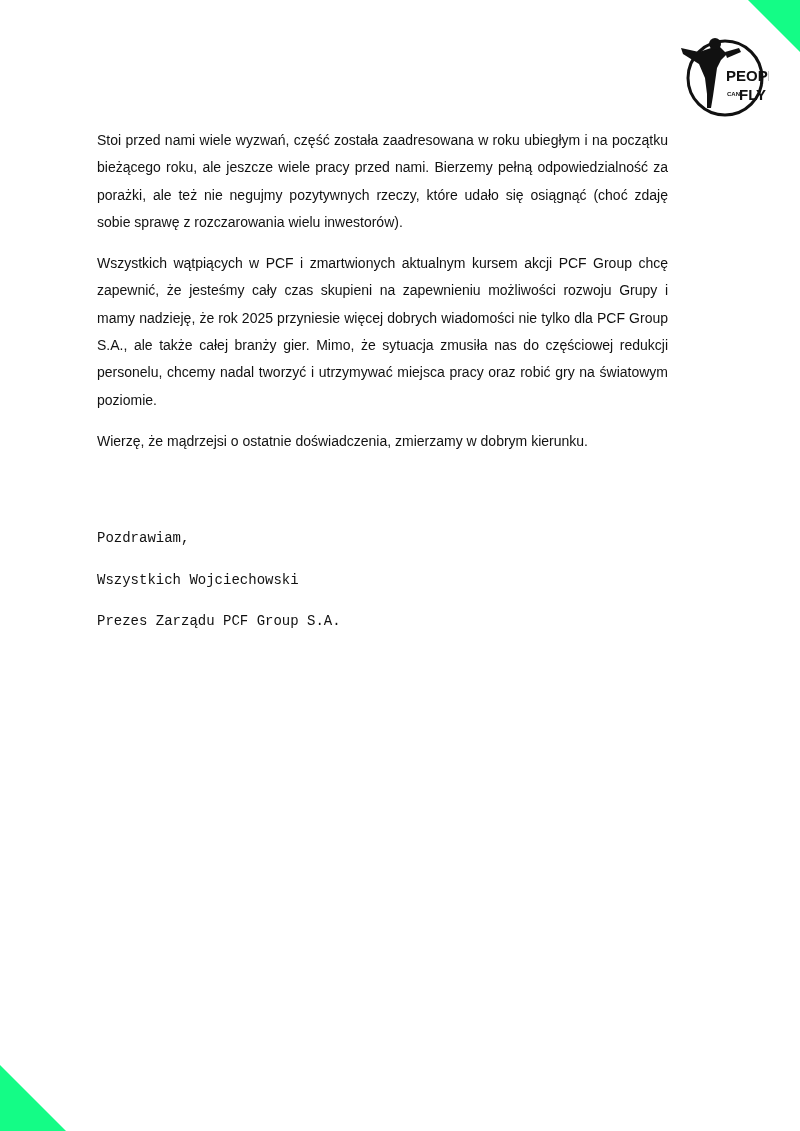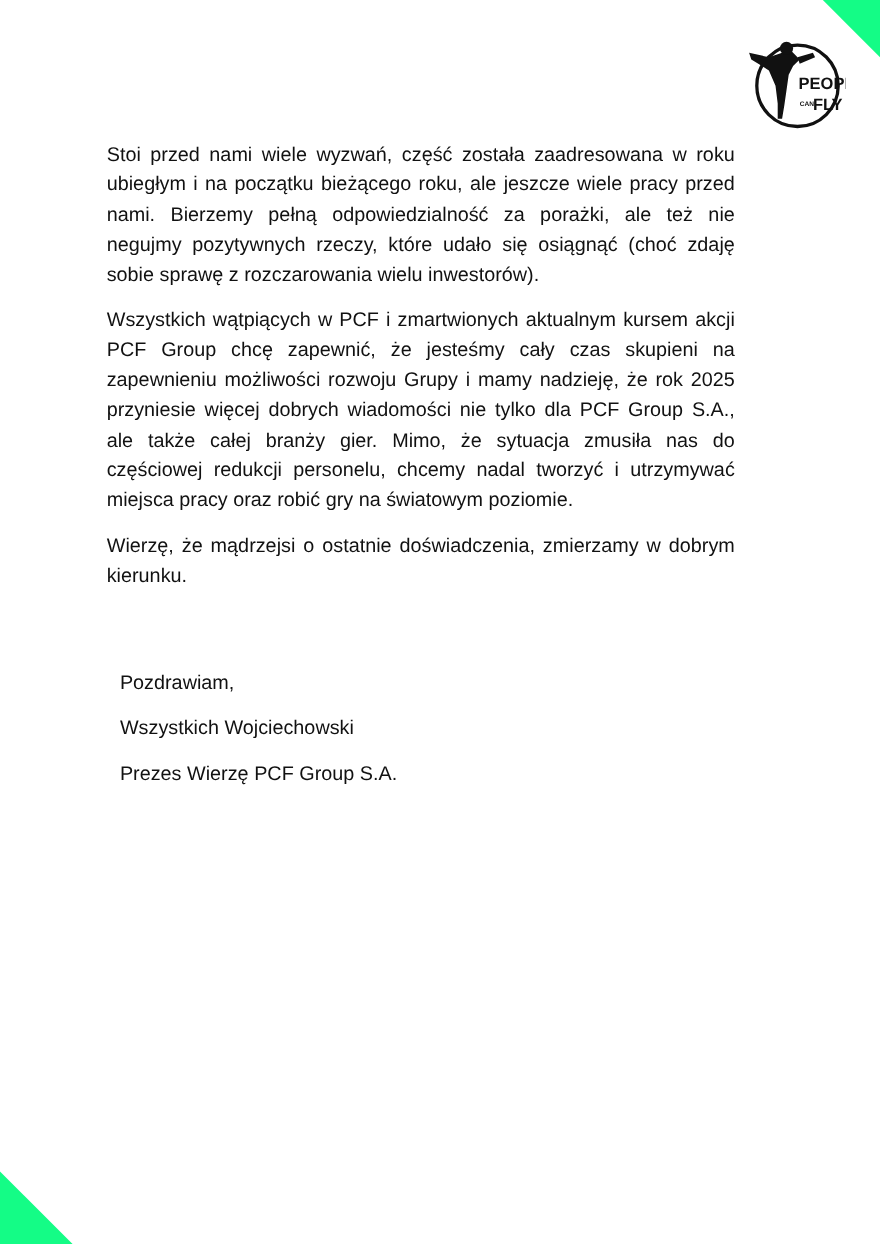--- a/index.html
+++ b/index.html
@@ -17,25 +17,25 @@
     .corner-bl {
       position: absolute; bottom: 0; left: 0; width: 0; height: 0;
       border-bottom: 66px solid #14fc86;
       border-right: 66px solid transparent;
     }
     .logo {
       position: absolute; left: 677px; top: 34px; width: 92px; height: 84px;
     }
     .content {
       position: absolute; left: 97px; top: 127px; width: 571px;
-      font-size: 18px; line-height: 27.3px;
+      font-size: 14px; line-height: 27.3px;
     }
     .para { margin: 0 0 14px 0; text-align: justify; }
     .spacer { height: 56px; }
-    .sig { margin: 0 0 14px 12px; }
+    .sig { margin: 0 0 14px 0; font-family: Liberation Mono, monospace; }
   </style>
 </head>
 <body>
 
 <div class="corner-tr"></div>
 <div class="corner-bl"></div>
 
 <div class="logo">
   <svg width="92" height="84" viewBox="0 0 92 84" xmlns="http://www.w3.org/2000/svg">
     <circle cx="48" cy="44" r="37" fill="none" stroke="#111" stroke-width="3"></circle>
@@ -49,14 +49,14 @@
   </svg>
 </div>
 
 <div class="content">
   <p class="para">Stoi przed nami wiele wyzwań, część została zaadresowana w roku ubiegłym i na początku bieżącego roku, ale jeszcze wiele pracy przed nami. Bierzemy pełną odpowiedzialność za porażki, ale też nie negujmy pozytywnych rzeczy, które udało się osiągnąć (choć zdaję sobie sprawę z rozczarowania wielu inwestorów).</p>
   <p class="para">Wszystkich wątpiących w PCF i zmartwionych aktualnym kursem akcji PCF Group chcę zapewnić, że jesteśmy cały czas skupieni na zapewnieniu możliwości rozwoju Grupy i mamy nadzieję, że rok 2025 przyniesie więcej dobrych wiadomości nie tylko dla PCF Group S.A., ale także całej branży gier. Mimo, że sytuacja zmusiła nas do częściowej redukcji personelu, chcemy nadal tworzyć i utrzymywać miejsca pracy oraz robić gry na światowym poziomie.</p>
   <p class="para">Wierzę, że mądrzejsi o ostatnie doświadczenia, zmierzamy w dobrym kierunku.</p>
   <div class="spacer"></div>
   <p class="sig">Pozdrawiam,</p>
   <p class="sig">Wszystkich Wojciechowski</p>
-  <p class="sig">Prezes Wierzę PCF Group S.A.</p>
+  <p class="sig">Prezes Zarządu PCF Group S.A.</p>
 </div>
 
 </body></html>

